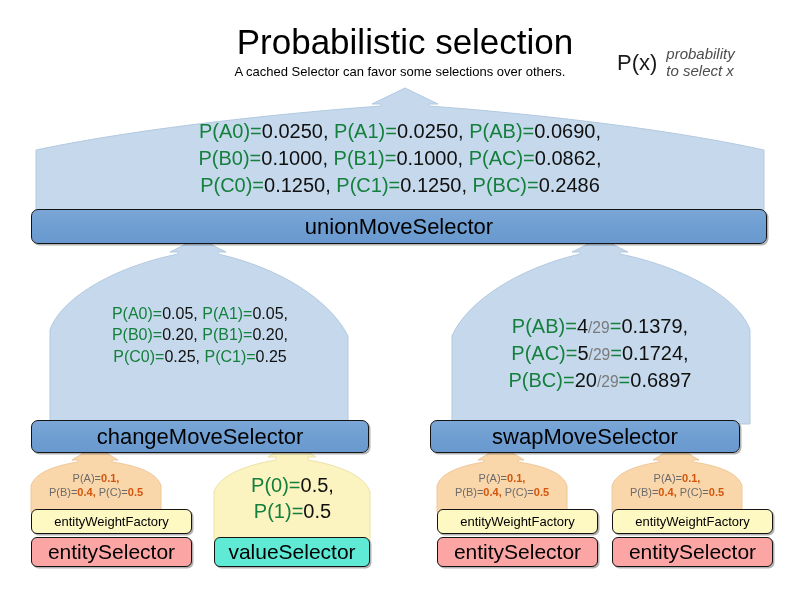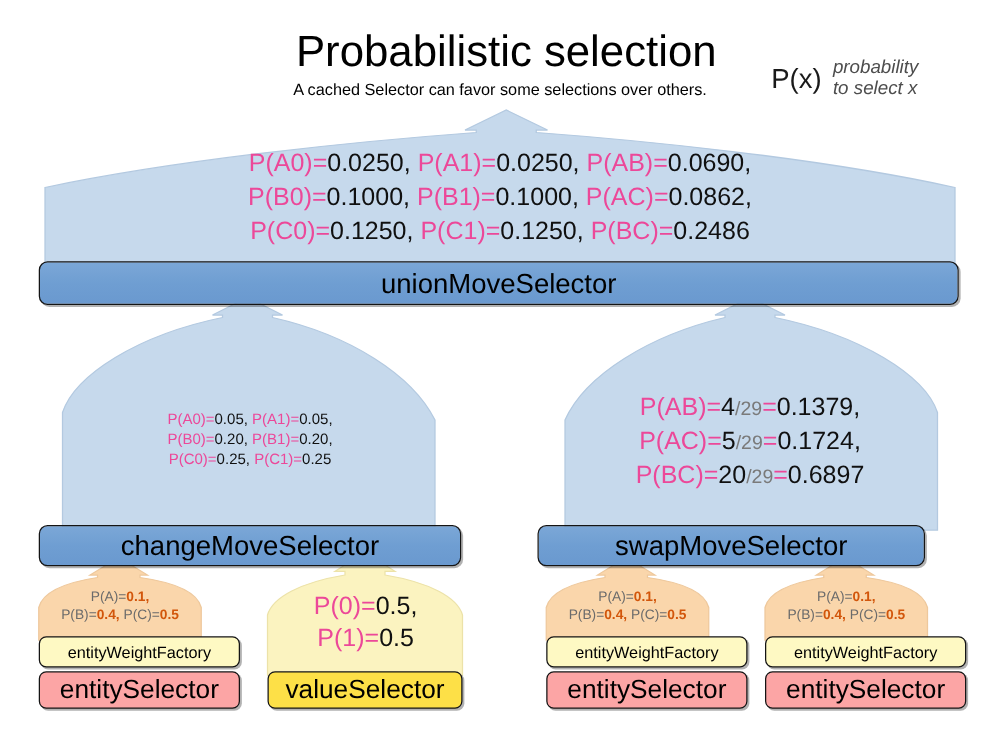--- a/index.html
+++ b/index.html
@@ -27,26 +27,26 @@
   
   #legend{left:617px;top:46px;display:flex;align-items:center;gap:9px;}
   #legend .lg-sym{font-size:22px;color:#1a1a1a;}
   #legend .lg-desc{font-size:15px;font-style:italic;color:#4d4d4d;line-height:1.12;}
 
   
   .problines{
     position:absolute;text-align:center;line-height:1.34;
     color:#1a1a1a;white-space:nowrap;
   }
-  .problines .lbl{color:#ec4899;}
+  .problines .lbl{color:#15803d;}
   .problines .val{color:#101010;}
   .frac{color:#7a7a7a;font-size:0.78em;}
 
   #top-prob{left:0;top:118px;width:800px;font-size:20px;}
-  #left-prob{left:30px;top:327px;width:340px;font-size:12px;}
+  #left-prob{left:30px;top:303px;width:340px;font-size:16px;}
   #right-prob{left:430px;top:313px;width:340px;font-size:20px;}
   #val-prob{left:205px;top:472px;width:175px;font-size:20px;line-height:1.30;}
 
   .miniprob{
     position:absolute;text-align:center;line-height:1.30;
     font-size:11px;white-space:nowrap;
   }
   .miniprob .lbl{color:#6b6b6b;}
   .miniprob .val{color:#d2560b;font-weight:bold;}
 
@@ -64,21 +64,21 @@
   }
   .green-node{
     background:#fca5a5;
     font-size:21px;border-radius:6px;
   }
   .orange-node{
     background:#fef9c3;
     font-size:13px;border-radius:6px;
   }
   .yellow-node{
-    background:#fde047;
+    background:#5eead4;
     font-size:21px;border-radius:6px;
   }
 </style>
 </head>
 <body>
 
 <div id="diagram">
 
   <svg class="lyr" viewBox="0 0 800 600">
     <defs>

